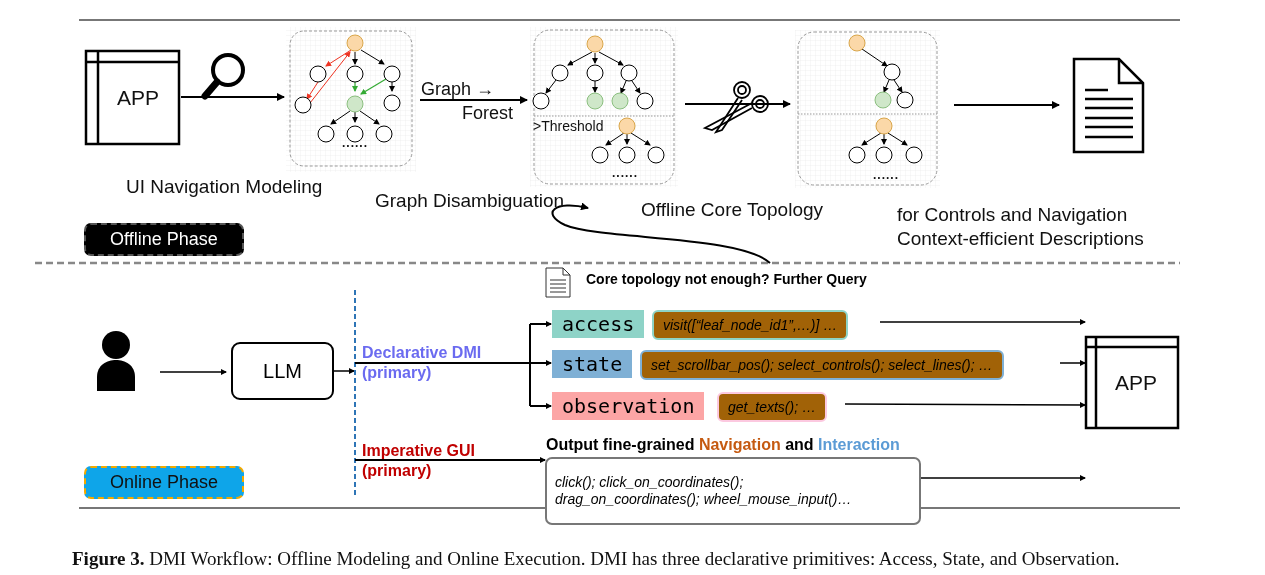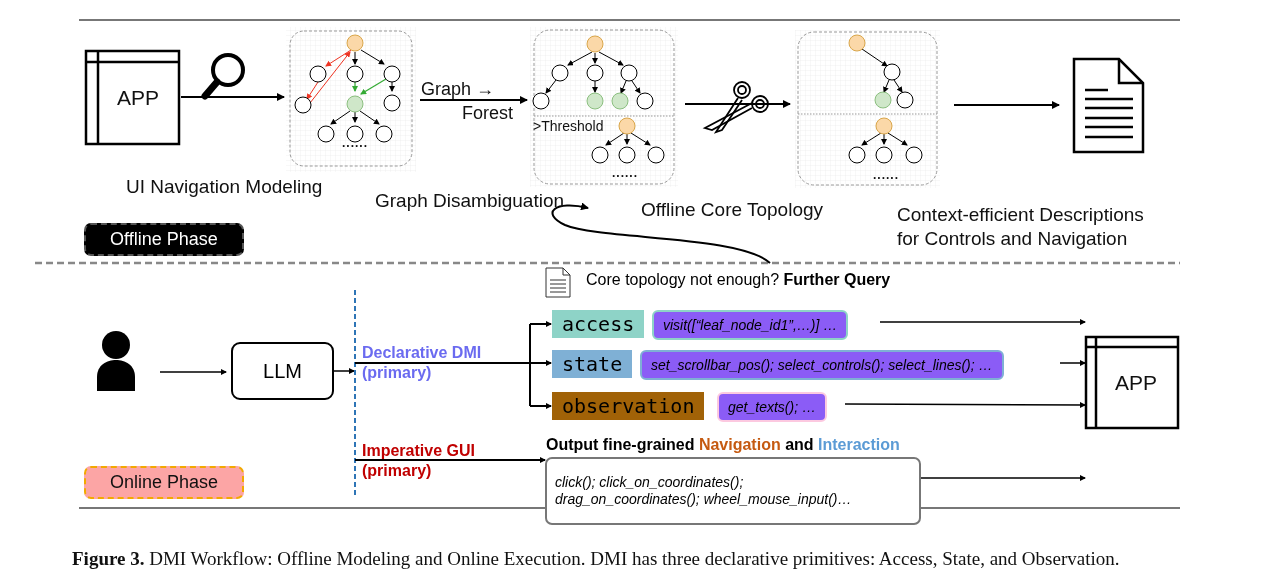--- a/index.html
+++ b/index.html
@@ -1,35 +1,35 @@
 <!DOCTYPE html>
 <html><head>
 <meta charset="utf-8">
 <style>
   html, body { margin: 0; padding: 0; background: #ffffff; }
   body { width: 1265px; height: 575px; position: relative; overflow: hidden; font-family: "Liberation Sans", sans-serif; color: #000; }
   .abs { position: absolute; }
   .lbl { font-family: "Liberation Sans", sans-serif; font-size: 19px; color: #111; white-space: nowrap; }
   .phase-badge { font-family: "Liberation Sans", sans-serif; font-size: 18px; padding: 4px 24px; border-radius: 7px; white-space: nowrap; }
   .offline-badge { background: #000; color: #fff; border: 2px dashed #555; }
-  .online-badge { background: #fca5a5; color: #111; border: 2px dashed #f2a900; }
+  .online-badge { background: #0ea5e9; color: #111; border: 2px dashed #f2a900; }
   .prim { font-family: "DejaVu Sans Mono", monospace; font-size: 20px; padding: 1px 10px; height: 26px; line-height: 26px; white-space: nowrap; }
   .prim-access { background: #8ed3c7; }
   .prim-state { background: #7fb0d5; }
-  .prim-obs { background: #a16207; }
-  .call-box { font-family: "Liberation Sans", sans-serif; font-style: italic; font-size: 14px; border: 2px solid; border-radius: 6px; padding: 3px 9px; height: 20px; line-height: 20px; white-space: nowrap; background: #8b5cf6; }
+  .prim-obs { background: #fca5a5; }
+  .call-box { font-family: "Liberation Sans", sans-serif; font-style: italic; font-size: 14px; border: 2px solid; border-radius: 6px; padding: 3px 9px; height: 20px; line-height: 20px; white-space: nowrap; background: #a16207; }
   .cb-access { border-color: #8ed3c7; }
   .cb-state { border-color: #7fb0d5; }
   .cb-obs { border-color: #fcc9e0; }
   .gui-box { font-family: "Liberation Sans", sans-serif; font-style: italic; font-size: 14px; border: 2px solid #777; border-radius: 7px; padding: 15px 8px; line-height: 17px; white-space: nowrap; background: #fff; }
   .dmi-label { font-family: "Liberation Sans", sans-serif; font-weight: bold; font-size: 16px; line-height: 20px; white-space: nowrap; }
   .caption { font-family: "Liberation Serif", serif; font-size: 19px; white-space: nowrap; color: #111; margin-top: 13px; }
   .caption b { font-weight: bold; }
   .llm-box { border: 2px solid #000; border-radius: 9px; font-size: 20px; text-align: center; background: #fff; }
-  .further { font-size: 16px; white-space: nowrap; }
+  .further { font-size: 14px; white-space: nowrap; font-weight: bold; }
   .out-title { font-weight: bold; font-size: 16px; white-space: nowrap; text-align: center; }
 </style>
 </head>
 <body>
 
 <svg class="abs" style="left:0;top:0" width="1265" height="575">
   <defs>
     <marker id="arr" markerWidth="8" markerHeight="8" refX="7" refY="4" orient="auto" markerUnits="userSpaceOnUse">
       <path d="M0,0 L8,4 L0,8 z" fill="#000"></path>
     </marker>
@@ -207,22 +207,22 @@
     <line x1="1096" y1="337" x2="1096" y2="428" stroke="#000" stroke-width="2.5"></line>
   </g>
 </svg>
 
 <div class="abs lbl" style="left:117px;top:86px;font-size:21px">APP</div>
 
 <div class="abs lbl" style="left:126px;top:176px">UI Navigation Modeling</div>
 <div class="abs lbl" style="left:375px;top:190px">Graph Disambiguation</div>
 <div class="abs lbl" style="left:641px;top:199px">Offline Core Topology</div>
 <div class="abs lbl" style="left:897px;top:203px;line-height:24px">
+  <div>for Controls and Navigation</div>
   <div>Context-efficient Descriptions</div>
-  <div>for Controls and Navigation</div>
 </div>
 
 <div class="abs lbl" style="left:421px;top:79px;font-size:18px">Graph →</div>
 <div class="abs lbl" style="left:462px;top:103px;font-size:18px">Forest</div>
 
 <div class="abs lbl" style="left:533px;top:118px;font-size:14px">&gt;Threshold</div>
 <div class="abs lbl" style="left:342px;top:136px;font-size:12px;font-weight:bold;letter-spacing:1px">......</div>
 <div class="abs lbl" style="left:612px;top:166px;font-size:12px;font-weight:bold;letter-spacing:1px">......</div>
 <div class="abs lbl" style="left:873px;top:168px;font-size:12px;font-weight:bold;letter-spacing:1px">......</div>
 

